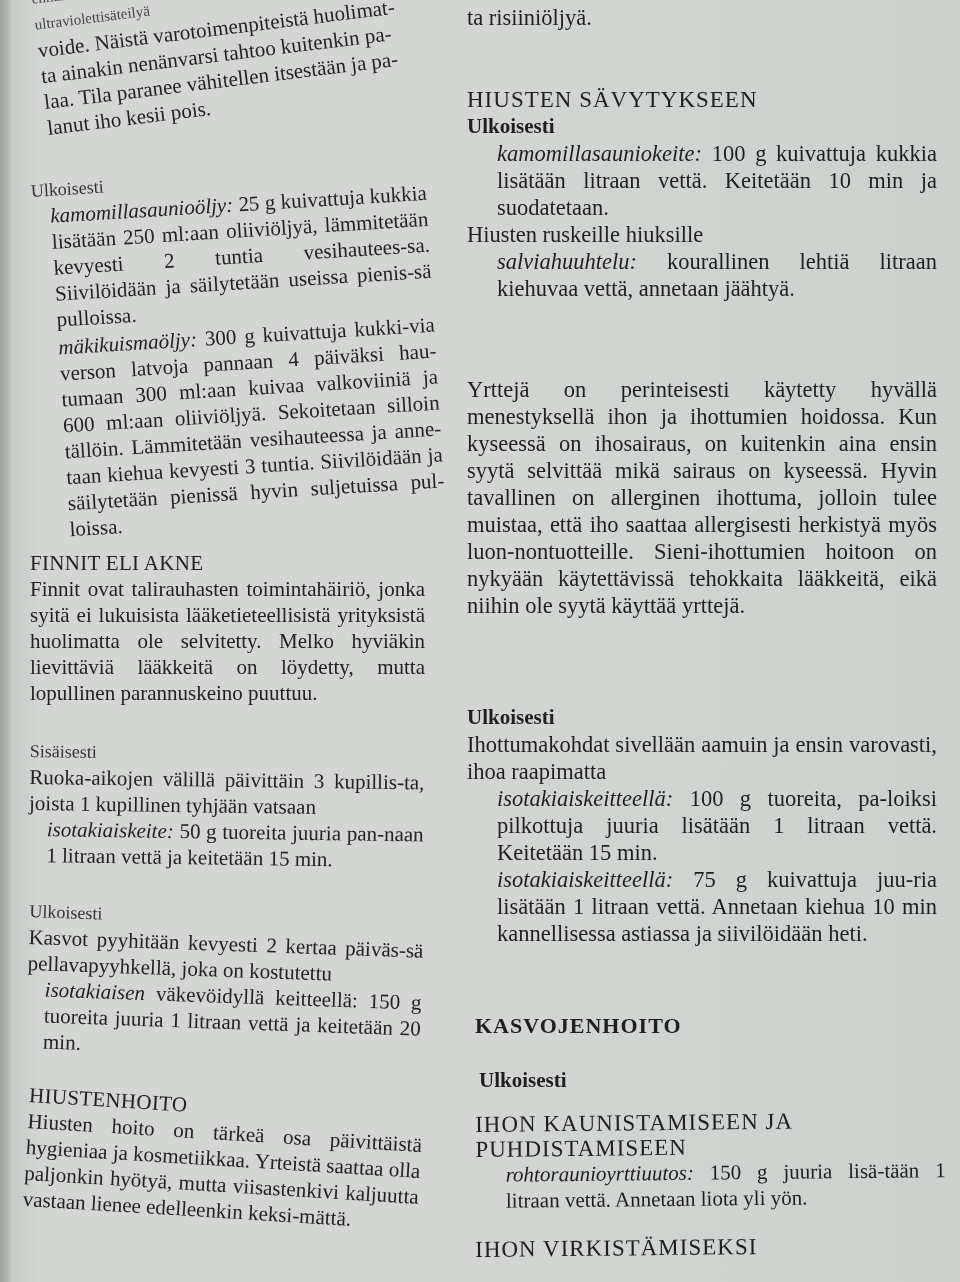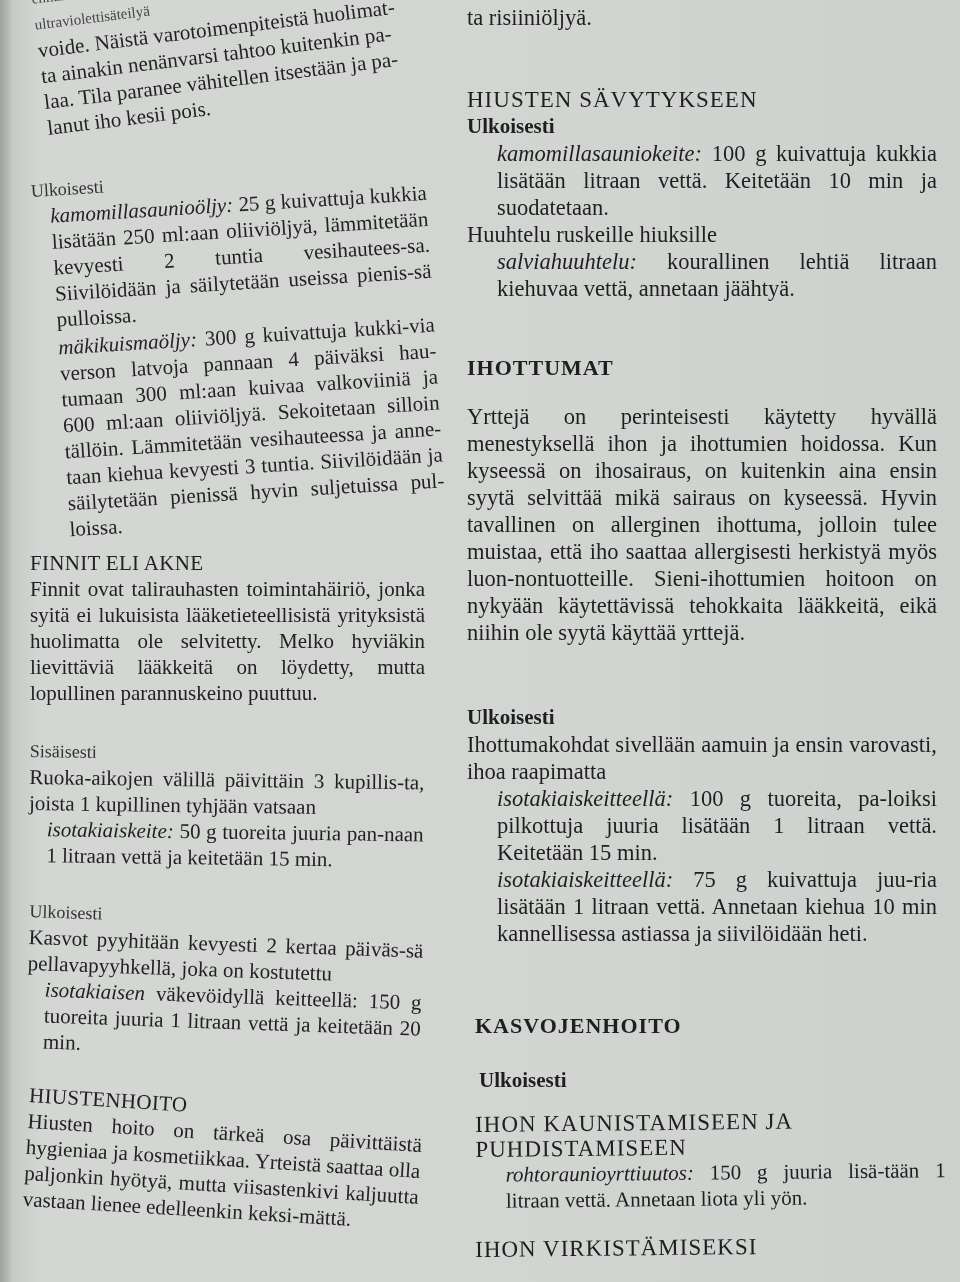--- a/index.html
+++ b/index.html
@@ -151,29 +151,28 @@
       <p>ta risiiniöljyä.</p>
     </div>
 
     <div class="blk" style="top:55px;margin-top:31px;">
       <p class="h-caps">HIUSTEN SÄVYTYKSEEN</p>
       <p class="sub-bold">Ulkoisesti</p>
       <p class="indent">
         <span class="it">kamomillasauniokeite:</span>
         <span>100 g kuivattuja kukkia lisätään litraan vettä. Keitetään 10 min ja suodatetaan.</span>
       </p>
-      <p>Huuhtelu ruskeille hiuksille</p>
+      <p>Hiusten ruskeille hiuksille</p>
       <p class="indent">
         <span class="it">salviahuuhtelu:</span>
         <span>kourallinen lehtiä litraan kiehuvaa vettä, annetaan jäähtyä.</span>
       </p>
     </div>
 
     <div class="blk" style="top:354px;">
-      <p class="h-bold">IHOTTUMAT</p>
       <p style="margin-top:22px;">Yrttejä on perinteisesti käytetty hyvällä menestyksellä ihon ja ihottumien hoidossa. Kun kyseessä on ihosairaus, on kuitenkin aina ensin syytä selvittää mikä sairaus on kyseessä. Hyvin tavallinen on allerginen ihottuma, jolloin tulee muistaa, että iho saattaa allergisesti herkistyä myös luon-nontuotteille. Sieni-ihottumien hoitoon on nykyään käytettävissä tehokkaita lääkkeitä, eikä niihin ole syytä käyttää yrttejä.</p>
     </div>
 
     <div class="blk" style="top:704px;">
       <p class="sub-bold">Ulkoisesti</p>
       <p>Ihottumakohdat sivellään aamuin ja ensin varovasti, ihoa raapimatta</p>
       <p class="indent">
         <span class="it">isotakiaiskeitteellä:</span>
         <span>100 g tuoreita, pa-loiksi pilkottuja juuria lisätään 1 litraan vettä. Keitetään 15 min.</span>
       </p>

